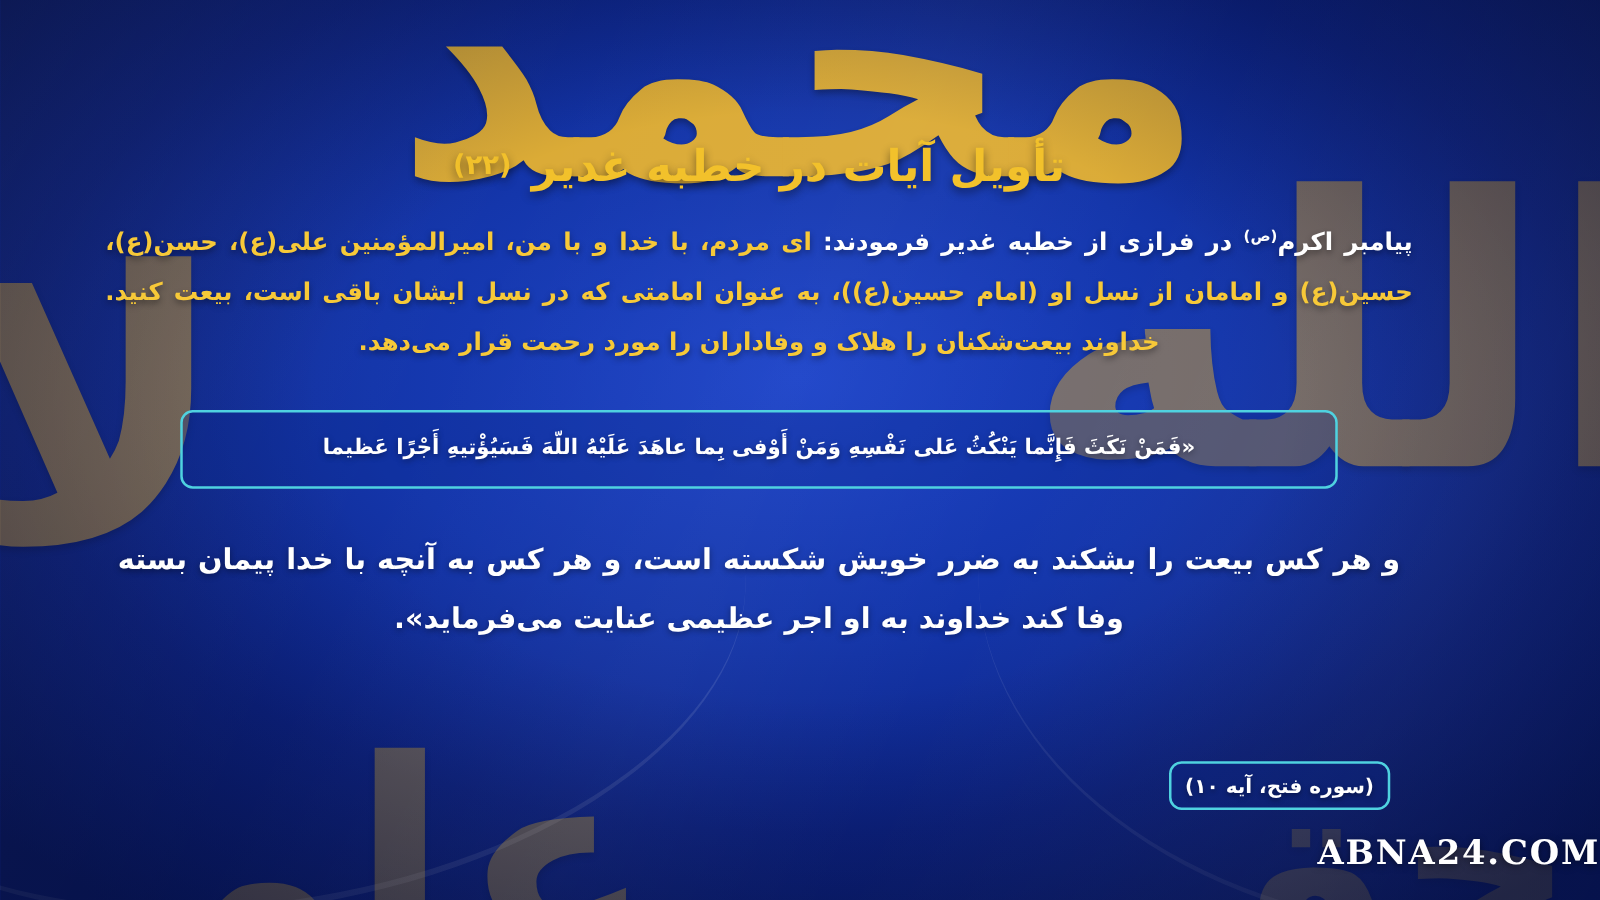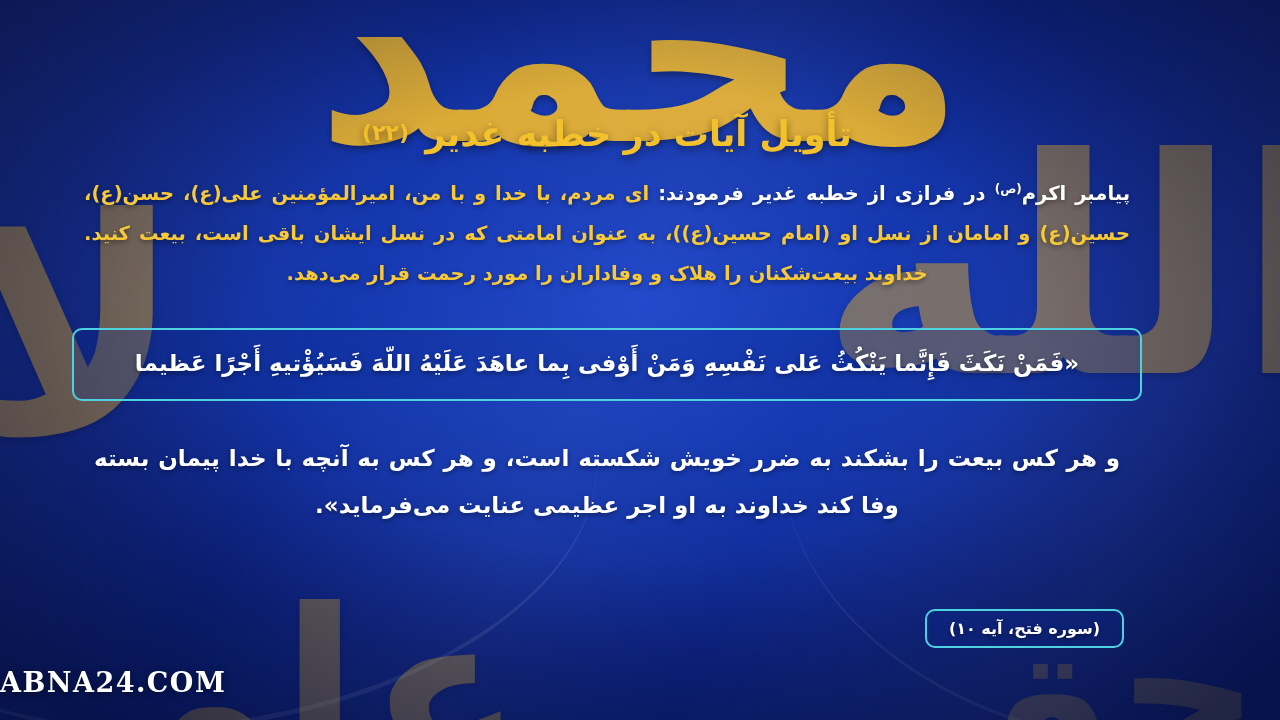--- a/index.html
+++ b/index.html
@@ -145,67 +145,67 @@
   .body-text .gold {
     color: #f7c938;
   }
   .sup {
     font-size: 12px;
     vertical-align: 7px;
   }
 
   .ayah-box {
     margin: 34px auto 0 auto;
-    width: 1070px;
+    width: 926px;
     box-sizing: border-box;
     padding: 14px 22px 16px 22px;
     border: 2px solid #4fd2e0;
     border-radius: 10px;
     background: rgba(10, 40, 140, 0.30);
     direction: rtl;
     color: #ffffff;
-    font-size: 23px;
+    font-size: 17px;
     font-weight: 700;
     line-height: 1.7;
     text-shadow: 0 2px 5px rgba(0,0,0,0.4);
   }
 
   .translation {
     margin-top: 34px;
     direction: rtl;
     color: #ffffff;
     font-size: 23px;
     font-weight: 700;
     line-height: 2.05;
     text-align: justify;
     text-align-last: center;
     text-shadow: 0 2px 5px rgba(0,0,0,0.4);
     padding: 0 30px;
   }
 
   .source-badge {
     position: absolute;
-    right: 156px;
+    right: 168px;
     bottom: 72px;
-    padding: 8px 22px;
+    padding: 8px 11px;
     border: 2px solid #4fd2e0;
     border-radius: 10px;
     background: rgba(10, 40, 140, 0.30);
     color: #ffffff;
     font-size: 16px;
     font-weight: 700;
     direction: rtl;
     text-shadow: 0 2px 4px rgba(0,0,0,0.4);
   }
 
   .site {
     position: absolute;
     left: 0; right: 0;
     bottom: 22px;
-    text-align: left;
+    text-align: right;
     color: #ffffff;
     font-size: 27px;
     font-weight: 700;
     letter-spacing: 1.5px;
     direction: ltr;
     text-shadow: 0 2px 6px rgba(0,0,0,0.5);
     font-family: "DejaVu Serif", "Liberation Serif", serif;
   }
 </style>
 </head>

